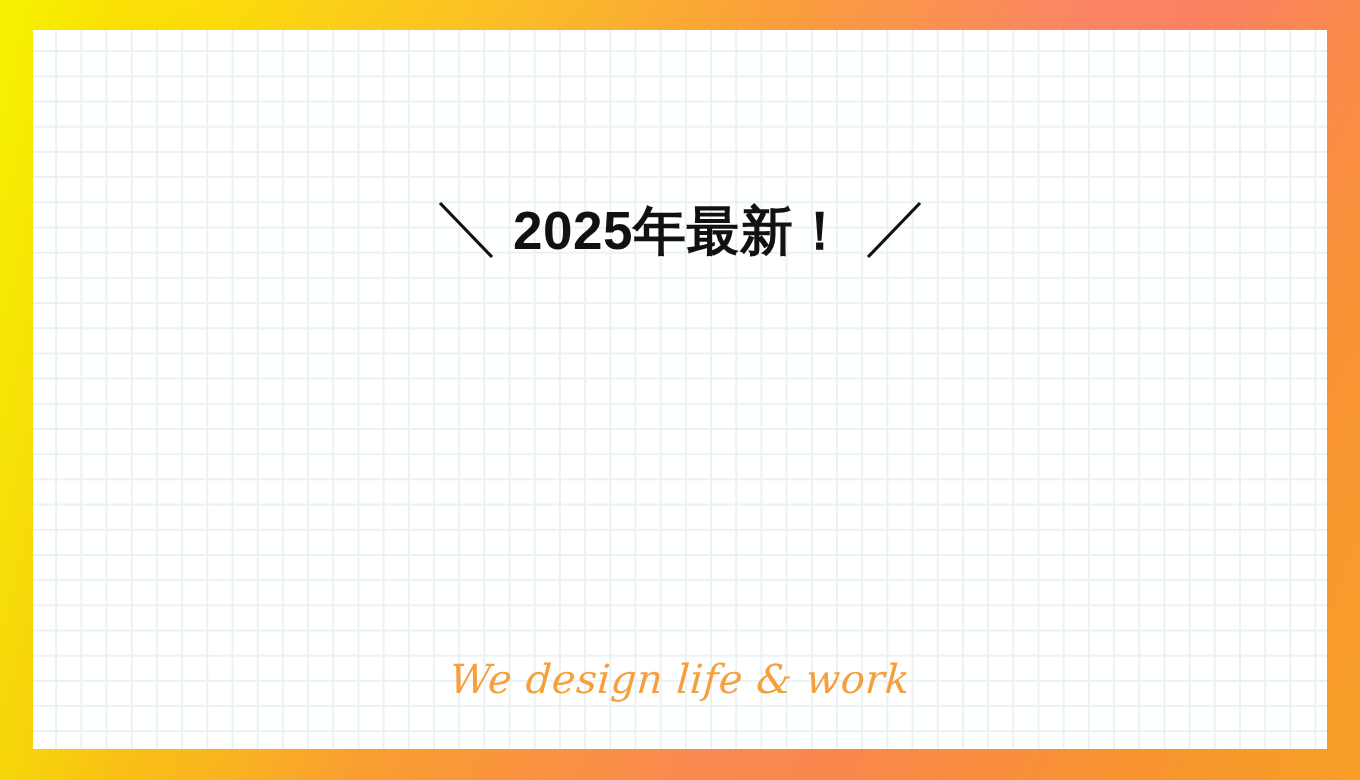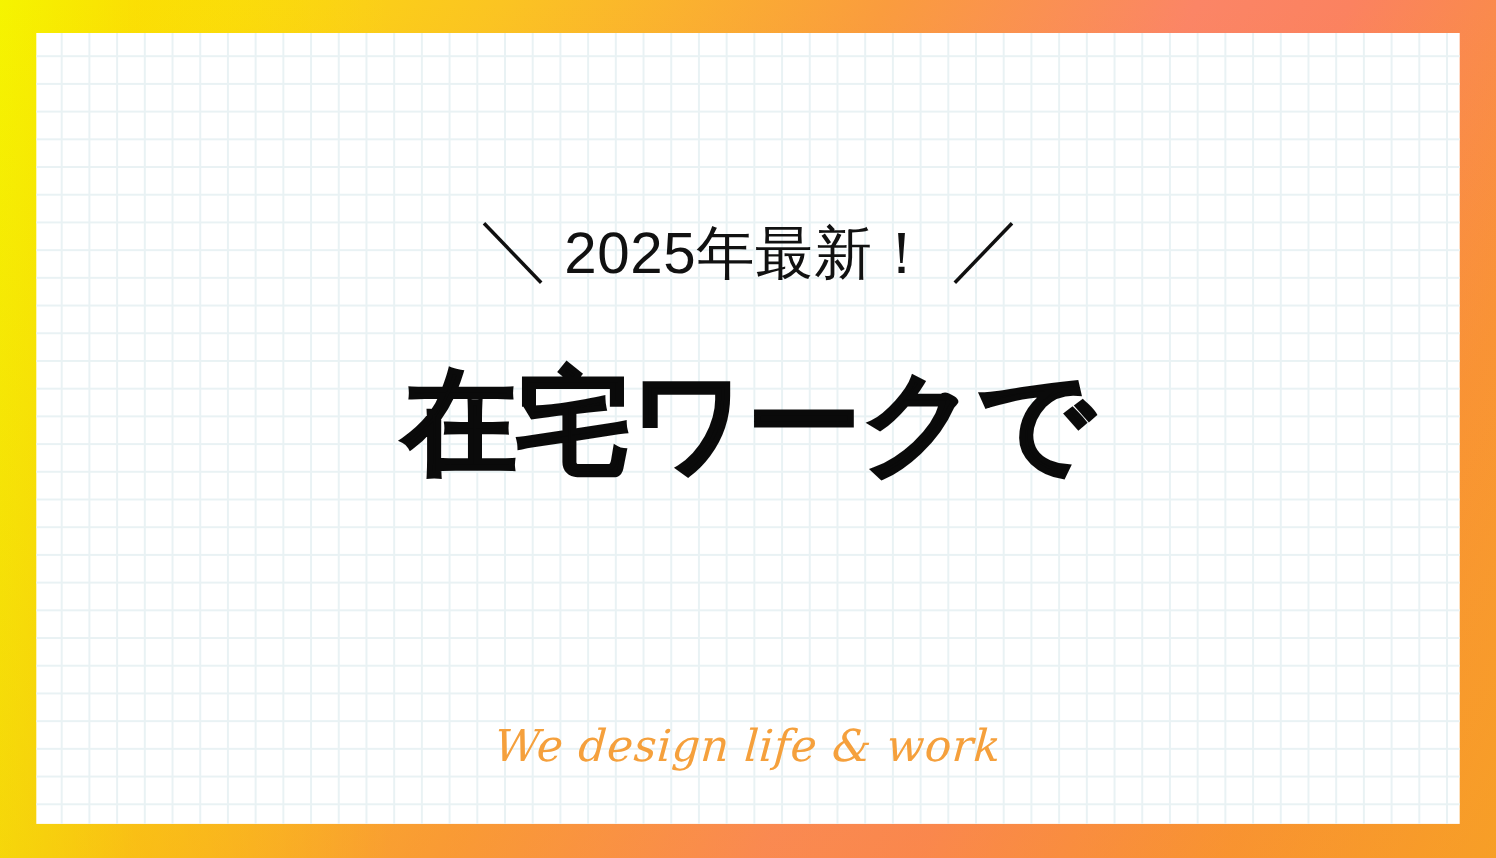--- a/index.html
+++ b/index.html
@@ -84,21 +84,21 @@
     flex: 0 0 auto;
   }
   .slash line {
     stroke: #101010;
     stroke-width: 3.2;
     stroke-linecap: butt;
   }
   #kicker-text {
     font-family: "Liberation Sans", "DejaVu Sans", sans-serif;
     font-size: 53px;
-    font-weight: 400;
+    font-weight: 700;
     color: #111111;
     letter-spacing: 0.5px;
     line-height: 1;
     white-space: nowrap;
   }
 
   
   #headline {
     position: absolute;
     top: 288px;
@@ -153,20 +153,19 @@
         <svg class="slash" viewBox="0 0 58 62" aria-hidden="true">
           <line x1="3" y1="4" x2="55" y2="58"></line>
         </svg>
         <span id="kicker-text">2025年最新！</span>
         <svg class="slash" viewBox="0 0 58 62" aria-hidden="true">
           <line x1="3" y1="58" x2="55" y2="4"></line>
         </svg>
       </div>
 
       <div id="headline">
-        <div class="headline-line" id="headline-line-1">在宅ワークで</div>
       </div>
 
       <div id="tagline">We design life &amp; work</div>
 
     </div>
   </div>
 </div>
 
 </body></html>

